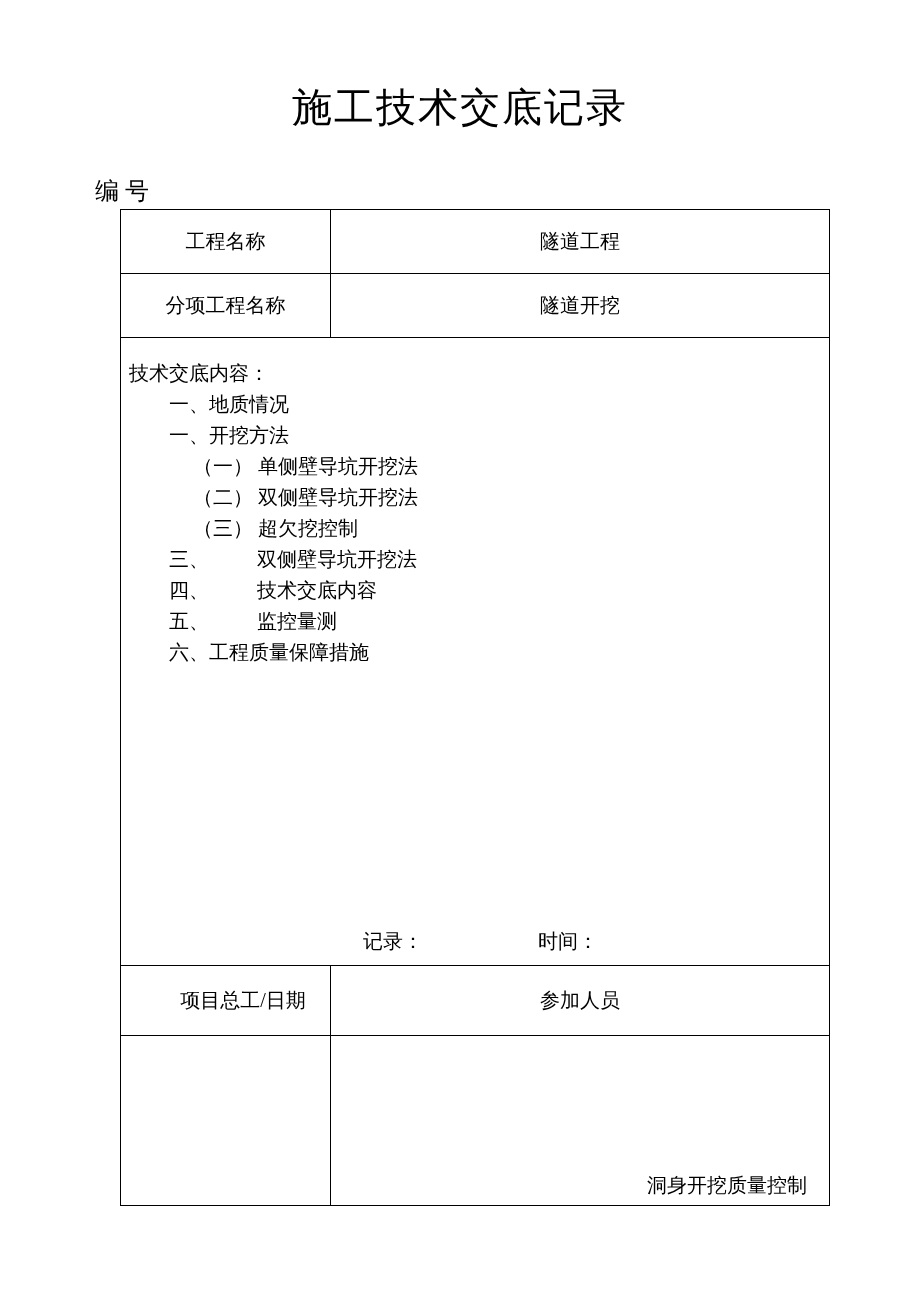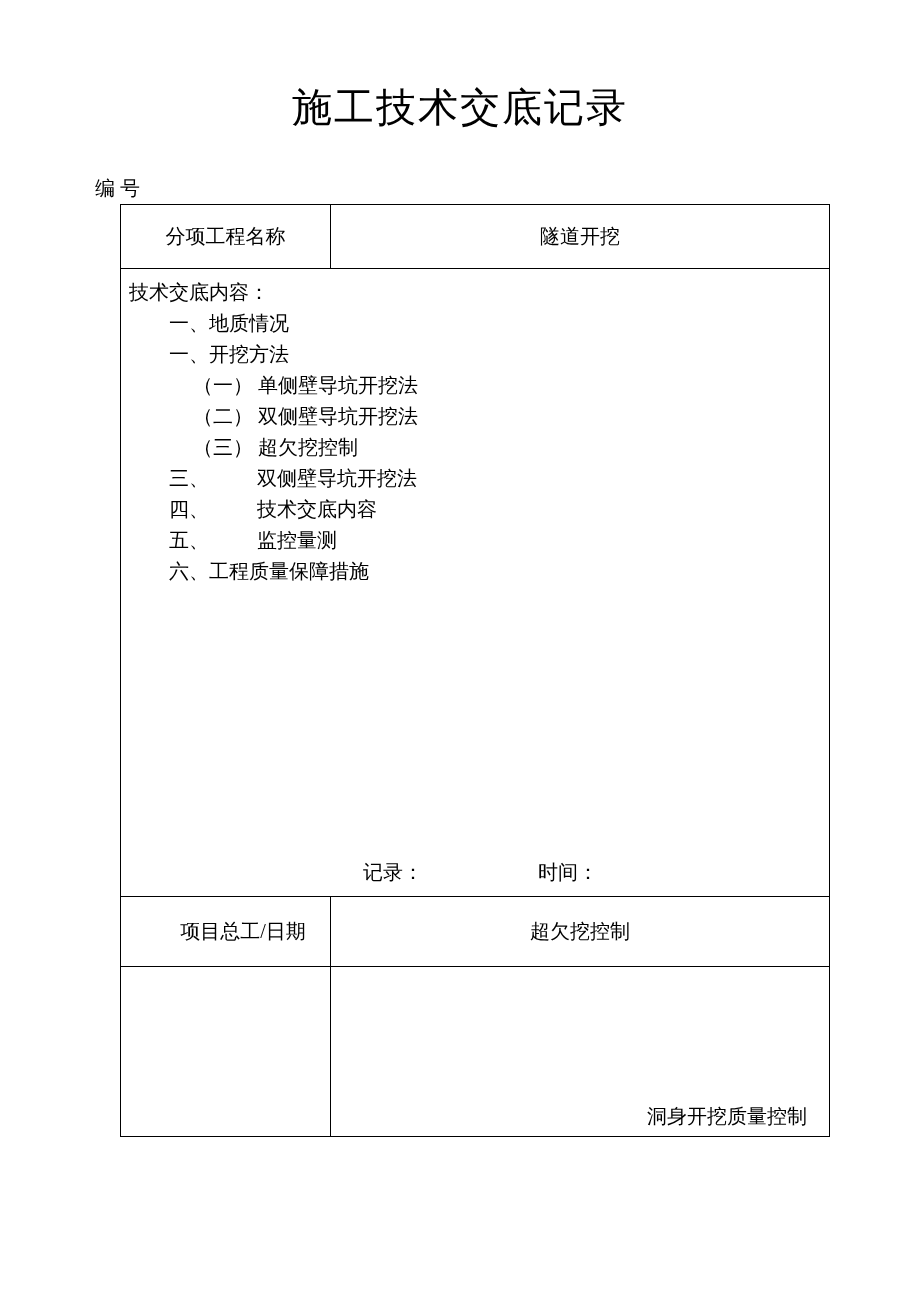--- a/index.html
+++ b/index.html
@@ -18,21 +18,21 @@
       padding: 80px 90px 60px 90px;
     }
     .title {
       text-align: center;
       font-size: 40px;
       font-weight: normal;
       margin-bottom: 40px;
       letter-spacing: 2px;
     }
     .serial-label {
-      font-size: 20px;
+      font-size: 24px;
       margin-left: 5px;
       margin-bottom: 2px;
     }
     .main-table {
       border-collapse: collapse;
       margin-left: 30px;
       width: calc(100% - 30px);
     }
     .main-table td {
       border: 1px solid #000;
@@ -52,20 +52,21 @@
     }
     .content-cell {
       padding: 8px 8px 10px 8px;
       vertical-align: top !important;
       height: 628px;
       position: relative;
     }
     .content-body {
       line-height: 1.55;
       font-size: 20px;
+      margin-top: 12px;
     }
     .content-heading {
       padding-left: 0;
     }
     .indent-1 {
       padding-left: 40px;
     }
     .indent-2 {
       padding-left: 64px;
     }
@@ -111,20 +112,24 @@
 <body>
 
 <div class="page">
 
   <h1 class="title">施工技术交底记录</h1>
 
   <div class="serial-label">编 号</div>
 
   <table class="main-table">
     <tbody>
+        <tr class="row-header">
+      <td class="cell-label">工程名称</td>
+      <td class="cell-value">隧道工程</td>
+    </tr>
     <tr class="row-header">
       <td class="cell-label">分项工程名称</td>
       <td class="cell-value">隧道开挖</td>
     </tr>
     <tr>
       <td class="content-cell" colspan="2">
         <div class="content-body">
           <div class="content-heading">技术交底内容：</div>
           <div class="indent-1">一、地质情况</div>
           <div class="indent-1">一、开挖方法</div>
@@ -137,21 +142,21 @@
           <div class="indent-3">六、工程质量保障措施</div>
         </div>
         <div class="record-row">
           <span class="record-label">记录：</span>
           <span>时间：</span>
         </div>
       </td>
     </tr>
     <tr class="row-sign-header">
       <td class="cell-label-wide">项目总工/日期</td>
-      <td class="cell-value">超欠挖控制</td>
+      <td class="cell-value">参加人员</td>
     </tr>
     <tr class="row-sign-body">
       <td></td>
       <td class="sign-note-cell">
         <span>洞身开挖质量控制</span>
       </td>
     </tr>
   </tbody>
     </table>
 

